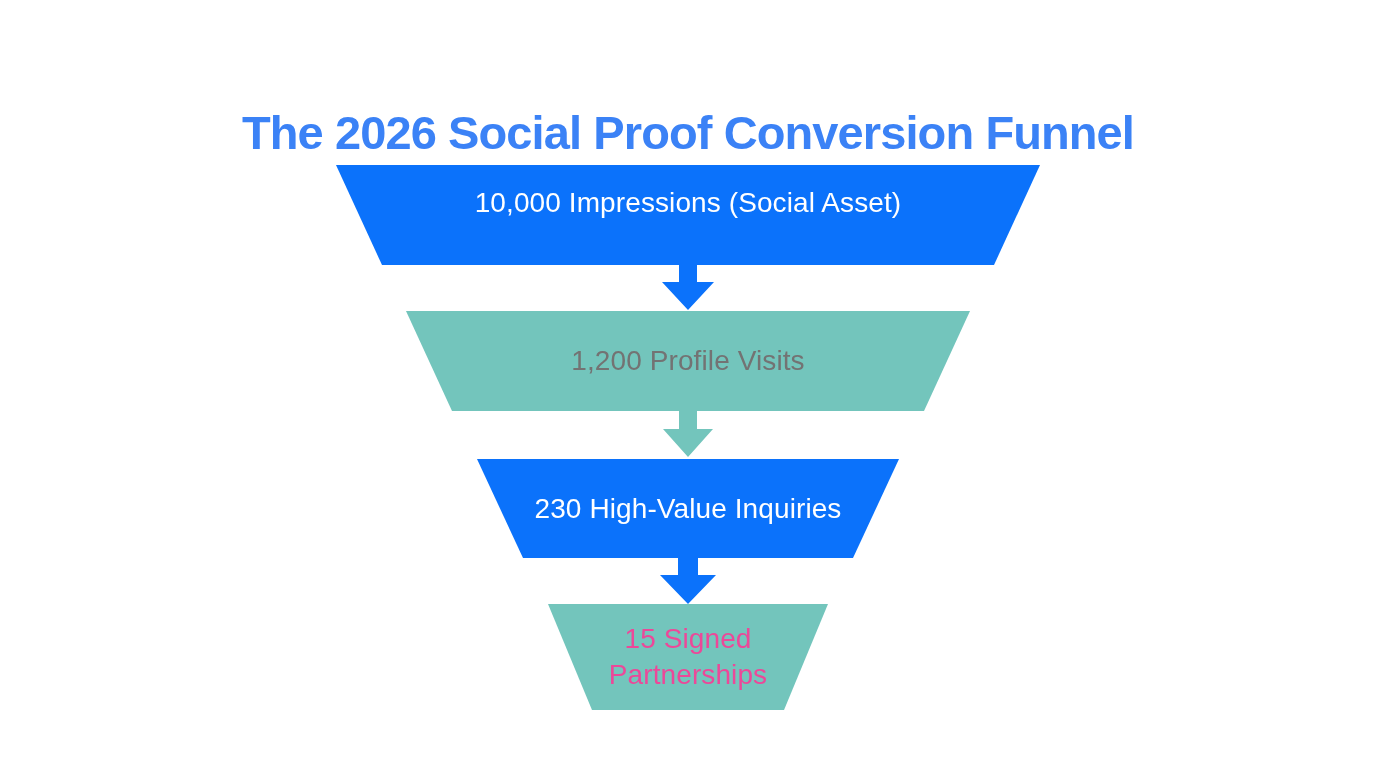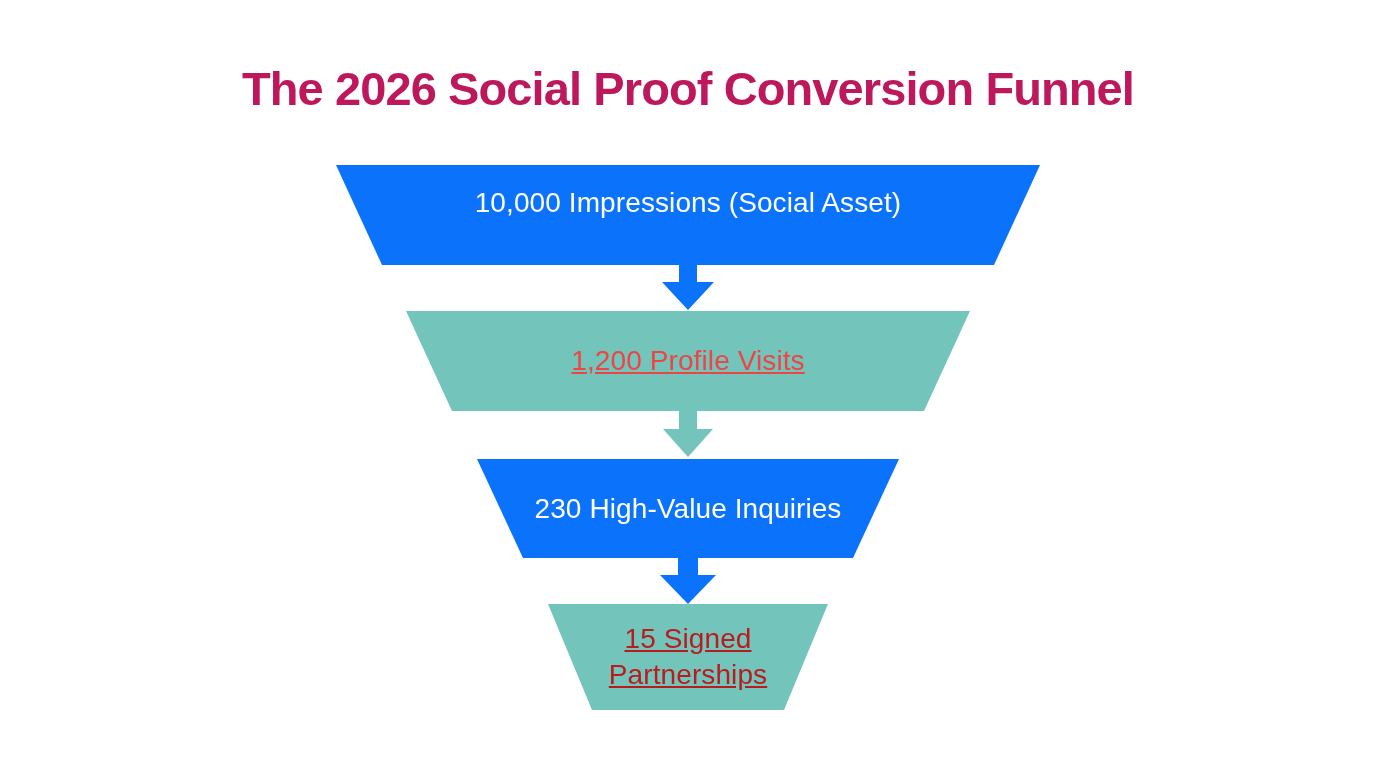--- a/index.html
+++ b/index.html
@@ -66,40 +66,40 @@
   #label-stage-1 { left: 338px; top: 165px;  width: 700px; height: 76px; }
   #label-stage-2 { left: 406px; top: 311px;  width: 564px; height: 100px; }
   #label-stage-3 { left: 477px; top: 459px;  width: 422px; height: 99px;  }
   #label-stage-4 { left: 548px; top: 604px;  width: 280px; height: 106px; }
 </style>
 </head>
 <body style="background: rgb(255, 255, 255);">
 
 <div id="canvas" style="background: rgb(255, 255, 255);">
 
-  <div id="chart-title" style="color: #be185d;">The 2026 Social Proof Conversion Funnel</div>
+  <div id="chart-title" style="color: #3b82f6; margin-top: 44px;">The 2026 Social Proof Conversion Funnel</div>
 
   <svg id="funnel-svg" viewBox="0 0 1376 768" xmlns="http://www.w3.org/2000/svg">
 
     <polygon id="shape-stage-1" points="336,165 1040,165 994,265 382,265" fill="#0b72fb"></polygon>
 
     <polygon id="arrow-1" points="679,265 697,265 697,282 714,282 688,310 662,282 679,282" fill="#0b72fb"></polygon>
 
     <polygon id="shape-stage-2" points="406,311 970,311 924,411 452,411" fill="#73c5bc"></polygon>
 
     <polygon id="arrow-2" points="679,411 697,411 697,429 713,429 688,457 663,429 679,429" fill="#73c5bc"></polygon>
 
     <polygon id="shape-stage-3" points="477,459 899,459 853,558 523,558" fill="#0b72fb"></polygon>
 
     <polygon id="arrow-3" points="678,558 698,558 698,575 716,575 688,604 660,575 678,575" fill="#0b72fb"></polygon>
 
     <polygon id="shape-stage-4" points="548,604 828,604 784,710 592,710" fill="#73c5bc"></polygon>
   </svg>
 
   <div class="stage-label" id="label-stage-1" style="color: rgb(255, 255, 255);">10,000 Impressions (Social Asset)</div>
 
-  <div class="stage-label" id="label-stage-2" style="color: #ef4444; text-decoration: underline;">1,200 Profile Visits</div>
+  <div class="stage-label" id="label-stage-2" style="color: #737373;">1,200 Profile Visits</div>
 
   <div class="stage-label" id="label-stage-3" style="color: rgb(255, 255, 255);">230 High-Value Inquiries</div>
 
-  <div class="stage-label" id="label-stage-4" style="color: #b91c1c; text-decoration: underline;">15 Signed Partnerships</div>
+  <div class="stage-label" id="label-stage-4" style="color: #ec4899;">15 Signed Partnerships</div>
 
 </div>
 
 </body></html>

